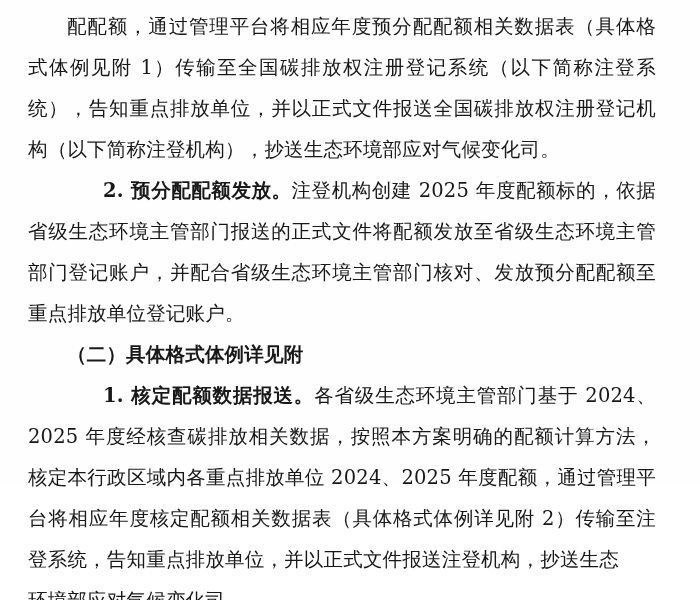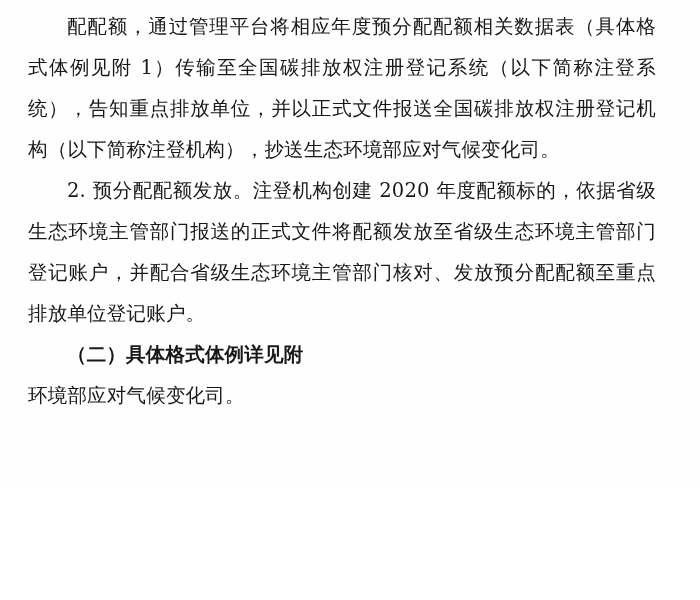--- a/index.html
+++ b/index.html
@@ -34,35 +34,37 @@
     padding: 0;
   }
   .indent {
     text-indent: 2em;
   }
   .heading {
     text-indent: 2em;
     font-weight: 700;
   }
   .run-bold {
-    font-weight: 400;
+    font-weight: 700;
+    margin-left: 36px;
   }
   .clip-last {
     overflow: hidden;
   }
 </style>
 </head>
 <body>
 
 <div class="page">
   <div class="doc-body">
 
     <p class="para indent"><span>配配额，通过管理平台将相应年度预分配配额相关数据表（具体格式体例见附 1）传输至全国碳排放权注册登记系统（以下简称注登系统），告知重点排放单位，并以正式文件报送全国碳排放权注册登记机构（以下简称注登机构），抄送生态环境部应对气候变化司。</span></p>
 
-    <p class="para indent"><span class="run-bold">2. 预分配配额发放。</span><span>注登机构创建 2020 年度配额标的，依据省级生态环境主管部门报送的正式文件将配额发放至省级生态环境主管部门登记账户，并配合省级生态环境主管部门核对、发放预分配配额至重点排放单位登记账户。</span></p>
+    <p class="para indent"><span class="run-bold">2. 预分配配额发放。</span><span>注登机构创建 2025 年度配额标的，依据省级生态环境主管部门报送的正式文件将配额发放至省级生态环境主管部门登记账户，并配合省级生态环境主管部门核对、发放预分配配额至重点排放单位登记账户。</span></p>
 
     <p class="para heading"><span>（二）具体格式体例详见附</span></p>
 
+    <p class="para indent"><span class="run-bold">1. 核定配额数据报送。</span><span>各省级生态环境主管部门基于 2024、2025 年度经核查碳排放相关数据，按照本方案明确的配额计算方法，核定本行政区域内各重点排放单位 2024、2025 年度配额，通过管理平台将相应年度核定配额相关数据表（具体格式体例详见附 2）传输至注登系统，告知重点排放单位，并以正式文件报送注登机构，抄送生态</span></p>
 
     <p class="para clip-last"><span>环境部应对气候变化司。</span></p>
 
   </div>
 </div>
 
 </body></html>

